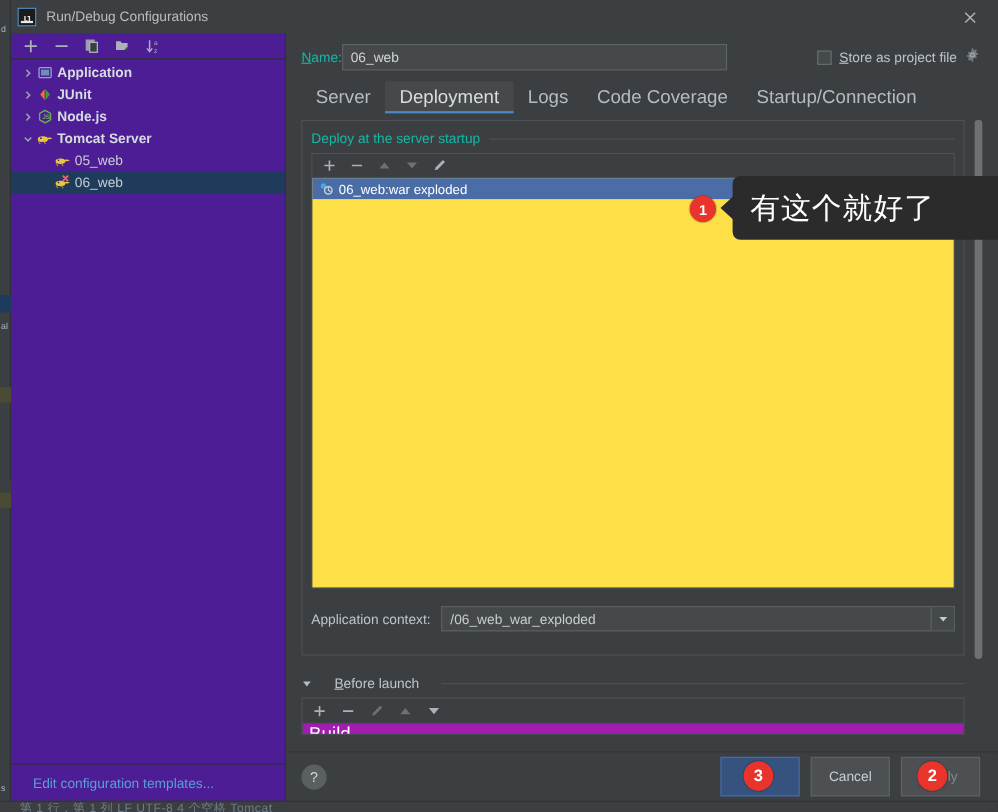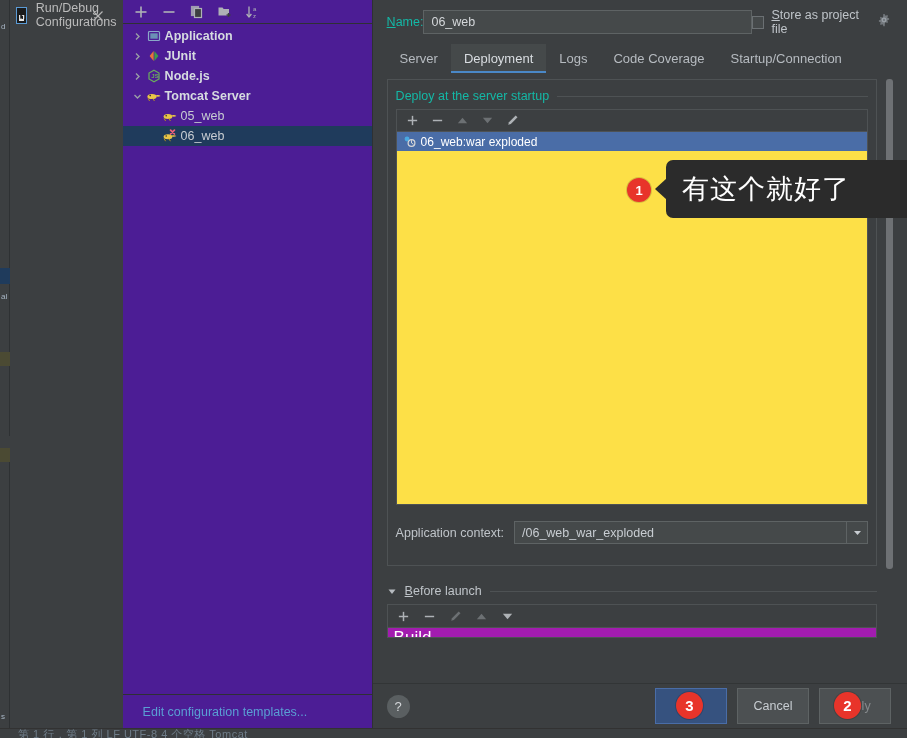--- a/index.html
+++ b/index.html
@@ -36,21 +36,21 @@
   }
   .bg-right-strip {
     position: absolute; right: 0; top: 0; width: 10px; height: 738px;
     background: #313335;
   }
 
   
   #dialog {
     position: absolute; left: 10px; top: 0; width: 897px; height: 728px;
     background: #3c3f41;
-    display: flex; 
+    display: flex; flex-direction: column;
   }
   #titlebar {
     height: 30px; flex: 0 0 30px;
     background: #3c3f41;
     display: flex; align-items: center;
     padding-left: 6px;
     position: relative;
   }
   .ij-logo {
     width: 17px; height: 17px; margin-right: 9px;
@@ -141,21 +141,21 @@
   .gear-icon { width: 14px; height: 14px; color: #9aa0a6; }
 
   
   #tabs {
     height: 29px; flex: 0 0 29px;
     display: flex; align-items: stretch;
     padding-left: 14px;
   }
   .tab {
     padding: 0 13px; display: flex; align-items: center;
-    font-size: 13px; color: #b6bbc0; cursor: pointer;
+    font-size: 17px; color: #b6bbc0; cursor: pointer;
     position: relative;
   }
   .tab.active {
     background: #45494a; color: #d9dde1;
   }
   .tab.active::after {
     content: ""; position: absolute; left: 0; right: 0; bottom: 0;
     height: 2px; background: #4a88c7;
   }
 
@@ -220,21 +220,21 @@
     border-left: 1px solid #5e6364;
     display: flex; align-items: center; justify-content: center;
     background: #45494a; cursor: pointer;
   }
 
   
   #before-launch {
     margin-top: 18px; flex: 0 0 auto;
   }
   #bl-header {
-    display: flex; align-items: center; gap: 8px; margin-bottom: 6px;
+    display: flex; align-items: center; gap: 20px; margin-bottom: 6px;
   }
   #bl-caret { color: #b6bbc0; display:flex; align-items:center; cursor: pointer; }
   #bl-title { font-size: 12.5px; color: #bfc4c9; white-space: nowrap; }
   #bl-title u { text-decoration: underline; }
   #bl-line { flex: 1 1 auto; height: 1px; background: #4e5254; }
   #bl-box {
     border: 1px solid #4e5254; height: 34px; overflow: hidden;
     display: flex; flex-direction: column;
   }
   #bl-toolbar {

